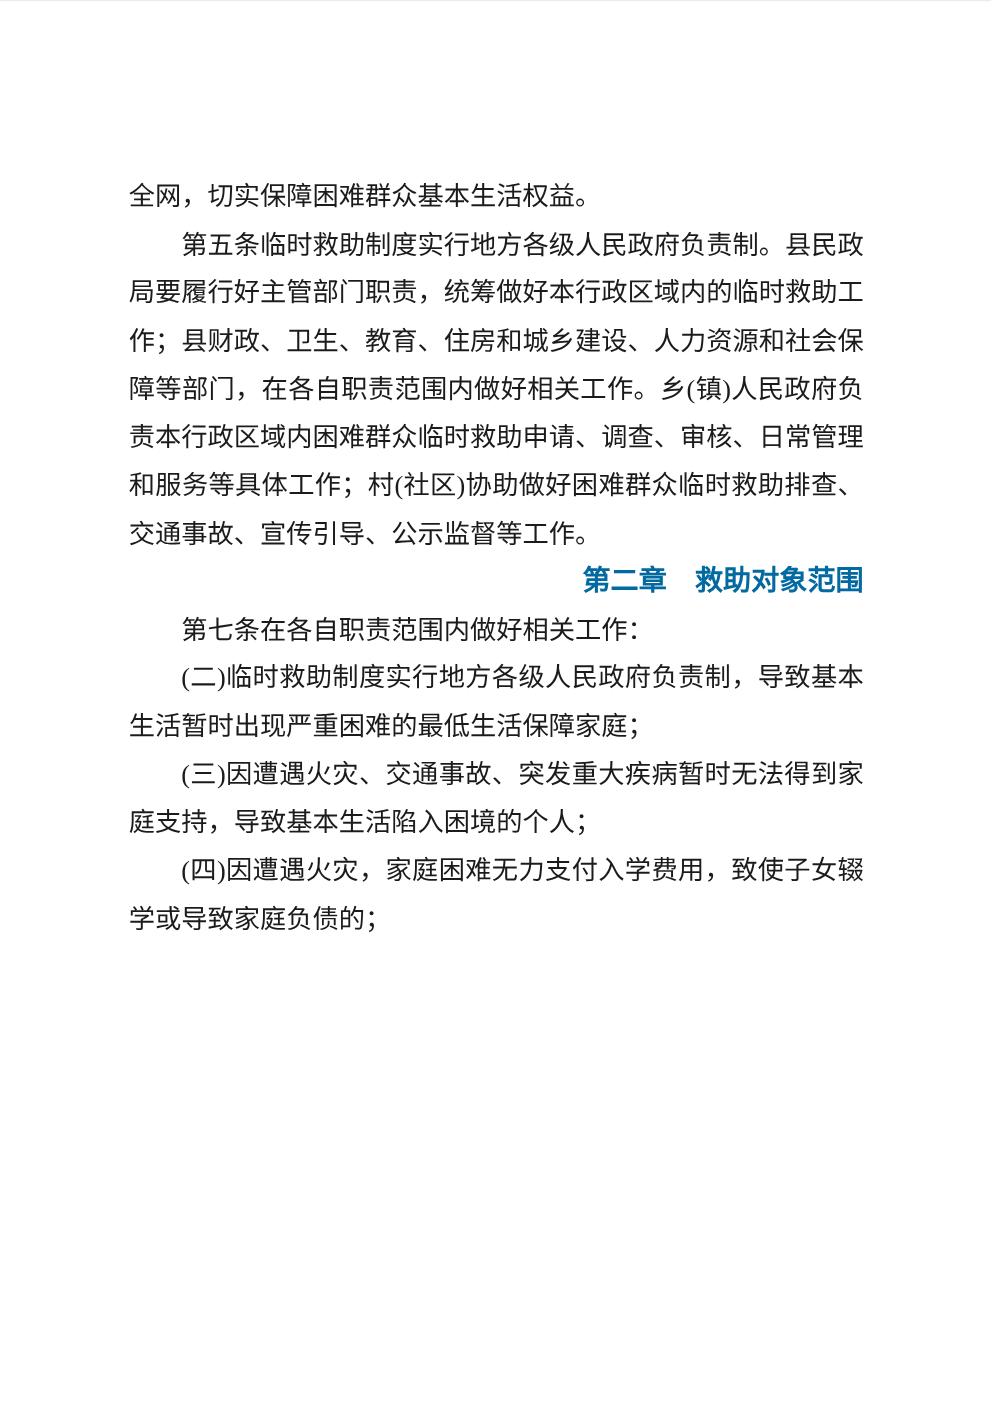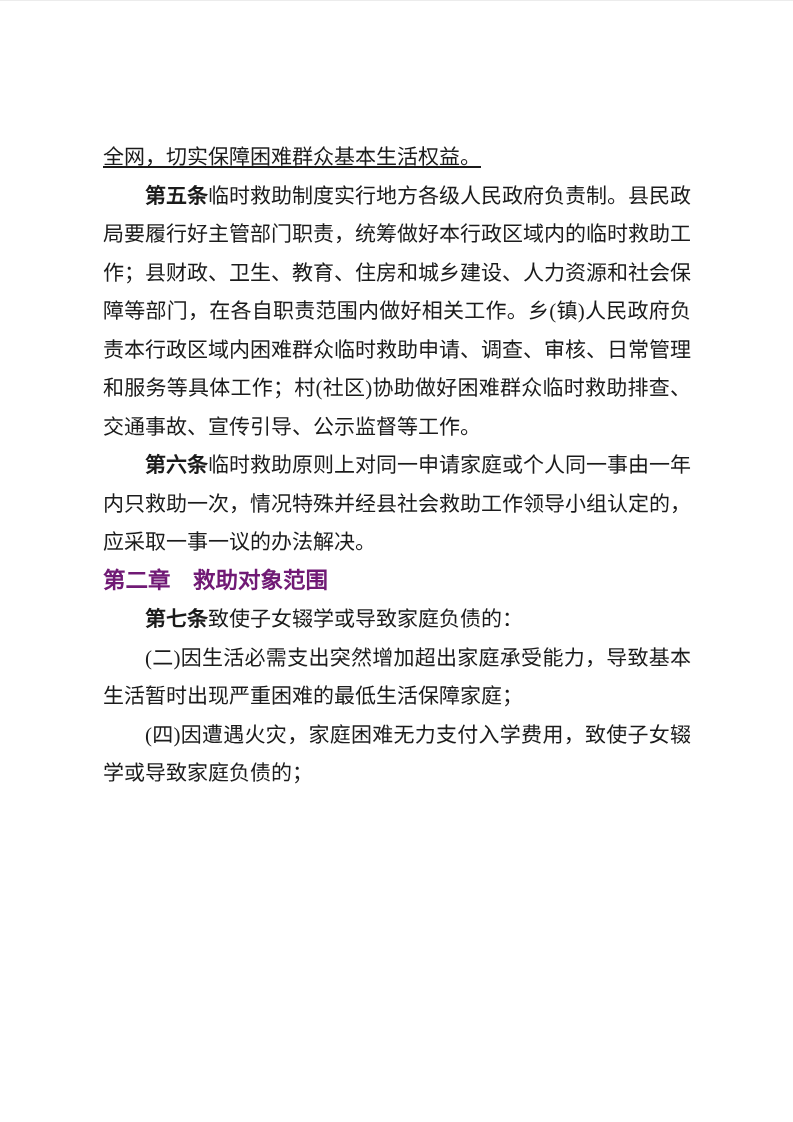--- a/index.html
+++ b/index.html
@@ -31,54 +31,53 @@
     text-indent: 2em;
     text-align: justify;
     text-justify: inter-character;
     line-break: strict;
     word-break: normal;
     letter-spacing: 0;
     font-kerning: none;
   }
   .para.no-indent {
     text-indent: 0;
-    text-decoration: underline;
   }
   .article-num {
-    font-weight: bold;
+    font-weight: normal;
   }
   .chapter {
     margin: 0;
     padding: 0;
     font-family: "Liberation Sans", "DejaVu Sans", sans-serif;
     font-weight: 700;
     font-size: 22.5px;
     line-height: 38.5px;
-    text-align: left;
+    text-align: right;
     text-indent: 0;
-    color: #701a75;
+    color: #0369a1;
   }
 </style>
 </head>
 <body>
 
 <div class="page">
   <div class="content">
 
     <p class="para no-indent"><span>全网，切实保障困难群众基本生活权益。</span></p>
 
     <p class="para"><b class="article-num">第五条</b><span>临时救助制度实行地方各级人民政府负责制。县民政局要履行好主管部门职责，统筹做好本行政区域内的临时救助工作；县财政、卫生、教育、住房和城乡建设、人力资源和社会保障等部门，在各自职责范围内做好相关工作。乡(镇)人民政府负责本行政区域内困难群众临时救助申请、调查、审核、日常管理和服务等具体工作；村(社区)协助做好困难群众临时救助排查、交通事故、宣传引导、公示监督等工作。</span></p>
 
-    <p class="para"><b class="article-num">第六条</b><span>临时救助原则上对同一申请家庭或个人同一事由一年内只救助一次，情况特殊并经县社会救助工作领导小组认定的，应采取一事一议的办法解决。</span></p>
 
     <h2 class="chapter">第二章　救助对象范围</h2>
 
-    <p class="para"><b class="article-num">第七条</b><span>致使子女辍学或导致家庭负债的：</span></p>
+    <p class="para"><b class="article-num">第七条</b><span>在各自职责范围内做好相关工作：</span></p>
 
 
-    <p class="para"><span>(二)因生活必需支出突然增加超出家庭承受能力，导致基本生活暂时出现严重困难的最低生活保障家庭；</span></p>
+    <p class="para"><span>(二)临时救助制度实行地方各级人民政府负责制，导致基本生活暂时出现严重困难的最低生活保障家庭；</span></p>
 
+    <p class="para"><span>(三)因遭遇火灾、交通事故、突发重大疾病暂时无法得到家庭支持，导致基本生活陷入困境的个人；</span></p>
 
     <p class="para"><span>(四)因遭遇火灾，家庭困难无力支付入学费用，致使子女辍学或导致家庭负债的；</span></p>
 
 
   </div>
 </div>
 
 </body></html>

